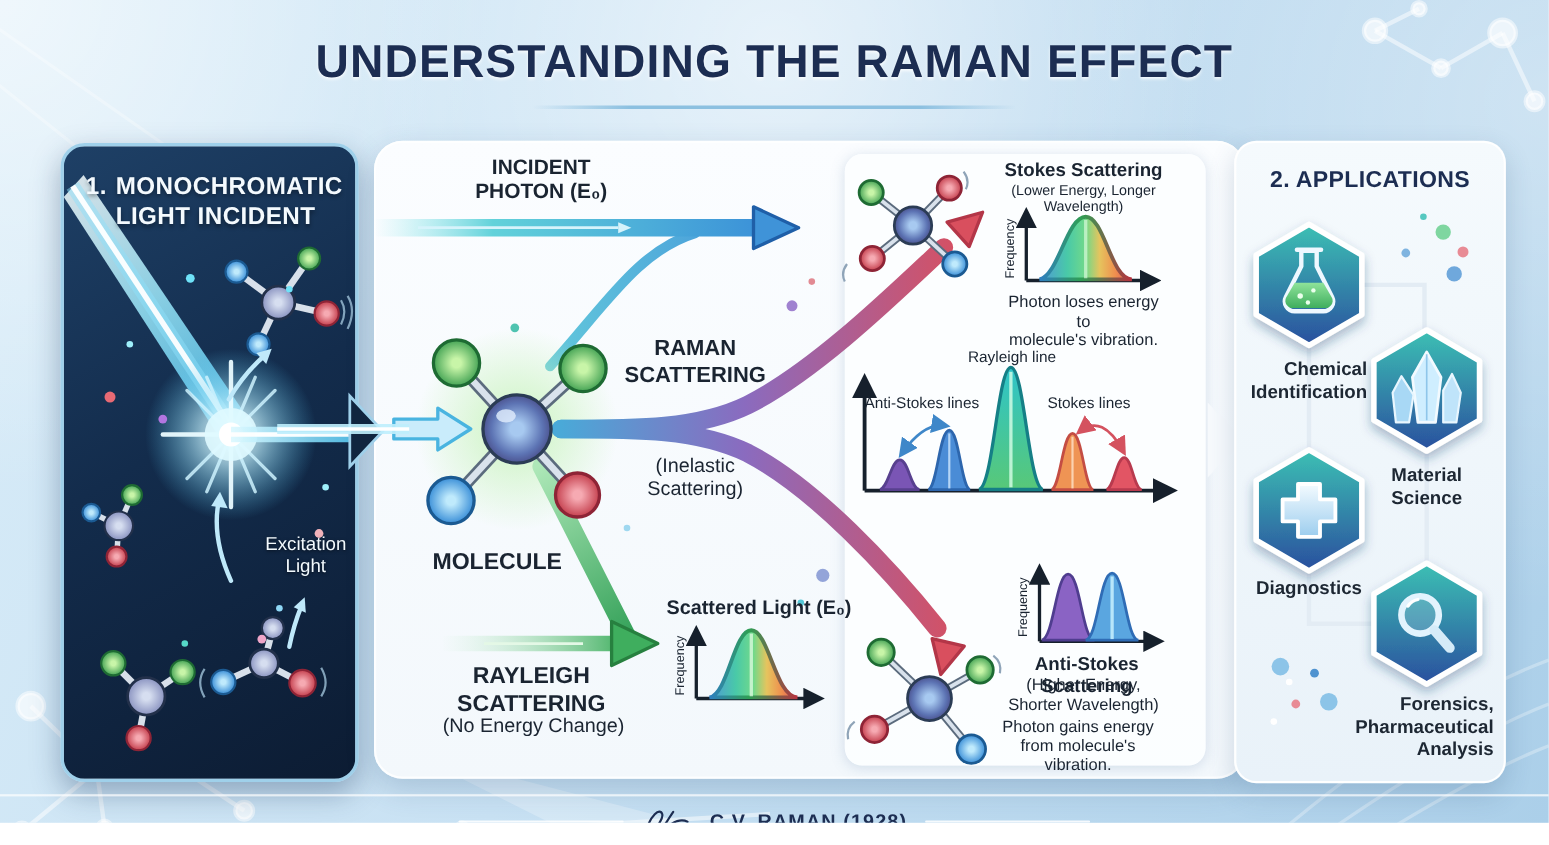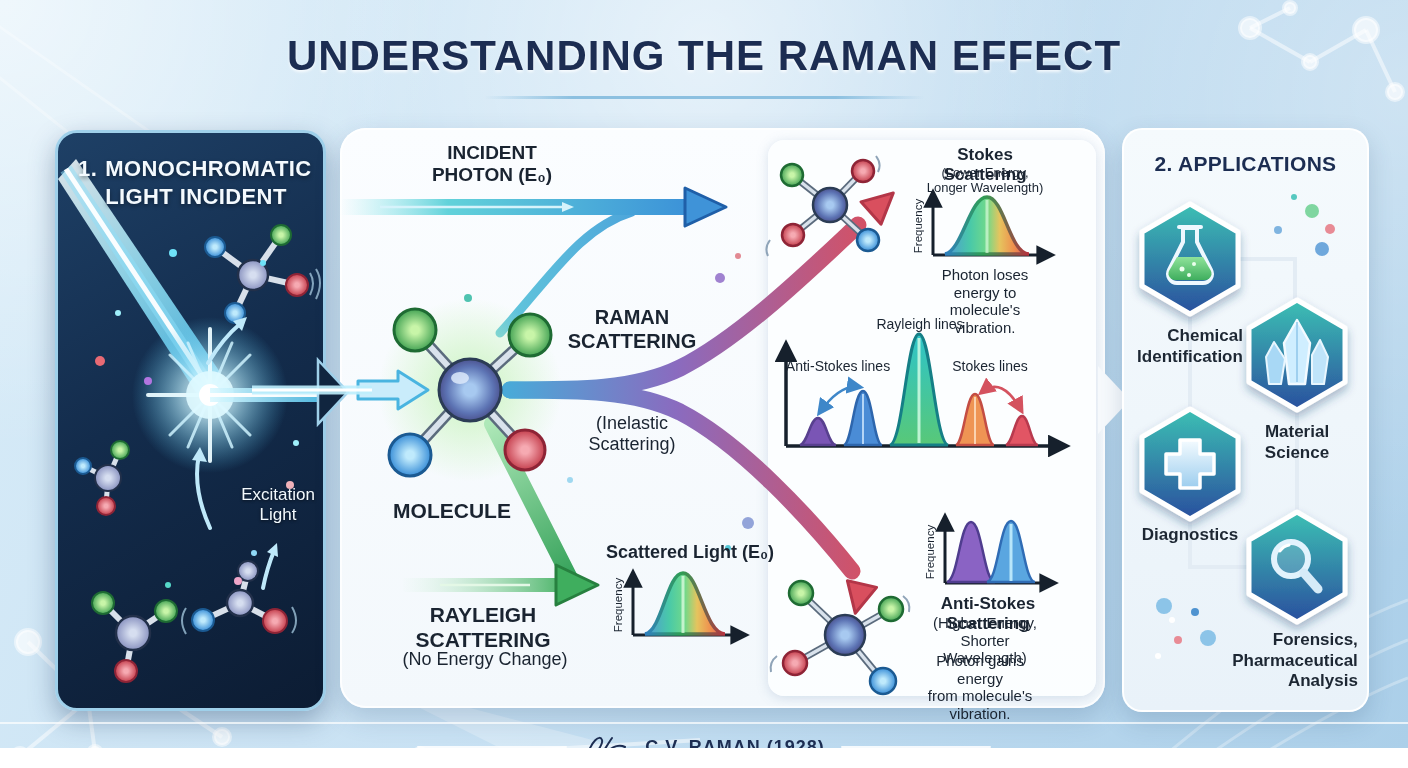--- a/index.html
+++ b/index.html
@@ -44,20 +44,21 @@
     color:#f2f9fd;font-size:17px;text-align:center;white-space:pre-line;
     text-shadow:0 1px 3px rgba(0,0,0,.6);
     margin-left:15px;
   }
   
   #mid-panel{
     position:absolute;left:340px;top:128px;width:765px;height:580px;
     background:linear-gradient(180deg,#fbfdff, #f3f8fc);
     border-radius:26px;
     box-shadow:0 10px 26px rgba(40,75,115,.2), inset 0 0 0 2px rgba(255,255,255,.8);
+    padding-left:27px;
   }
   #mid-subpanel{
     position:absolute;left:428px;top:12px;width:328px;height:556px;
     background:rgba(252,254,255,.92);border-radius:16px;
     box-shadow:0 2px 12px rgba(110,145,180,.25);
   }
   #mid-art{position:absolute;left:0;top:0;overflow:visible;}
   .lbl{
     position:absolute;transform:translateX(-50%);text-align:center;
     color:#1a2431;white-space:pre-line;line-height:1.18;
@@ -503,21 +504,21 @@
 Scattering)</div>
     <div class="lbl b" style="left:112px;top:371px;font-size:21px;">MOLECULE</div>
     <div class="lbl b" style="left:143px;top:475px;font-size:21px;">RAYLEIGH
 SCATTERING</div>
     <div class="lbl" style="left:145px;top:521px;font-size:18px;">(No Energy Change)</div>
     <div class="lbl b" style="left:350px;top:414px;font-size:18px;">Scattered Light (E₀)</div>
     <div class="lbl b" style="left:645px;top:17px;font-size:17px;">Stokes Scattering</div>
     <div class="lbl" style="left:645px;top:37px;font-size:13px;">(Lower Energy, Longer Wavelength)</div>
     <div class="lbl" style="left:645px;top:138px;font-size:15px;">Photon loses energy to
 molecule's vibration.</div>
-    <div class="lbl" style="left:580px;top:188px;font-size:14px;">Rayleigh lines</div>
+    <div class="lbl" style="left:580px;top:188px;font-size:14px;">Rayleigh line</div>
     <div class="lbl" style="left:498px;top:230px;font-size:14px;">Anti-Stokes lines</div>
     <div class="lbl" style="left:650px;top:230px;font-size:14px;">Stokes lines</div>
     <div class="lbl b" style="left:648px;top:466px;font-size:17px;">Anti-Stokes Scattering</div>
     <div class="lbl" style="left:645px;top:486px;font-size:15px;">(Higher Energy,
 Shorter Wavelength)</div>
     <div class="lbl" style="left:640px;top:524px;font-size:15px;">Photon gains energy
 from molecule's vibration.</div>
   </div>
 
   <svg class="abs" style="left:0;top:0;" width="1408" height="768">

